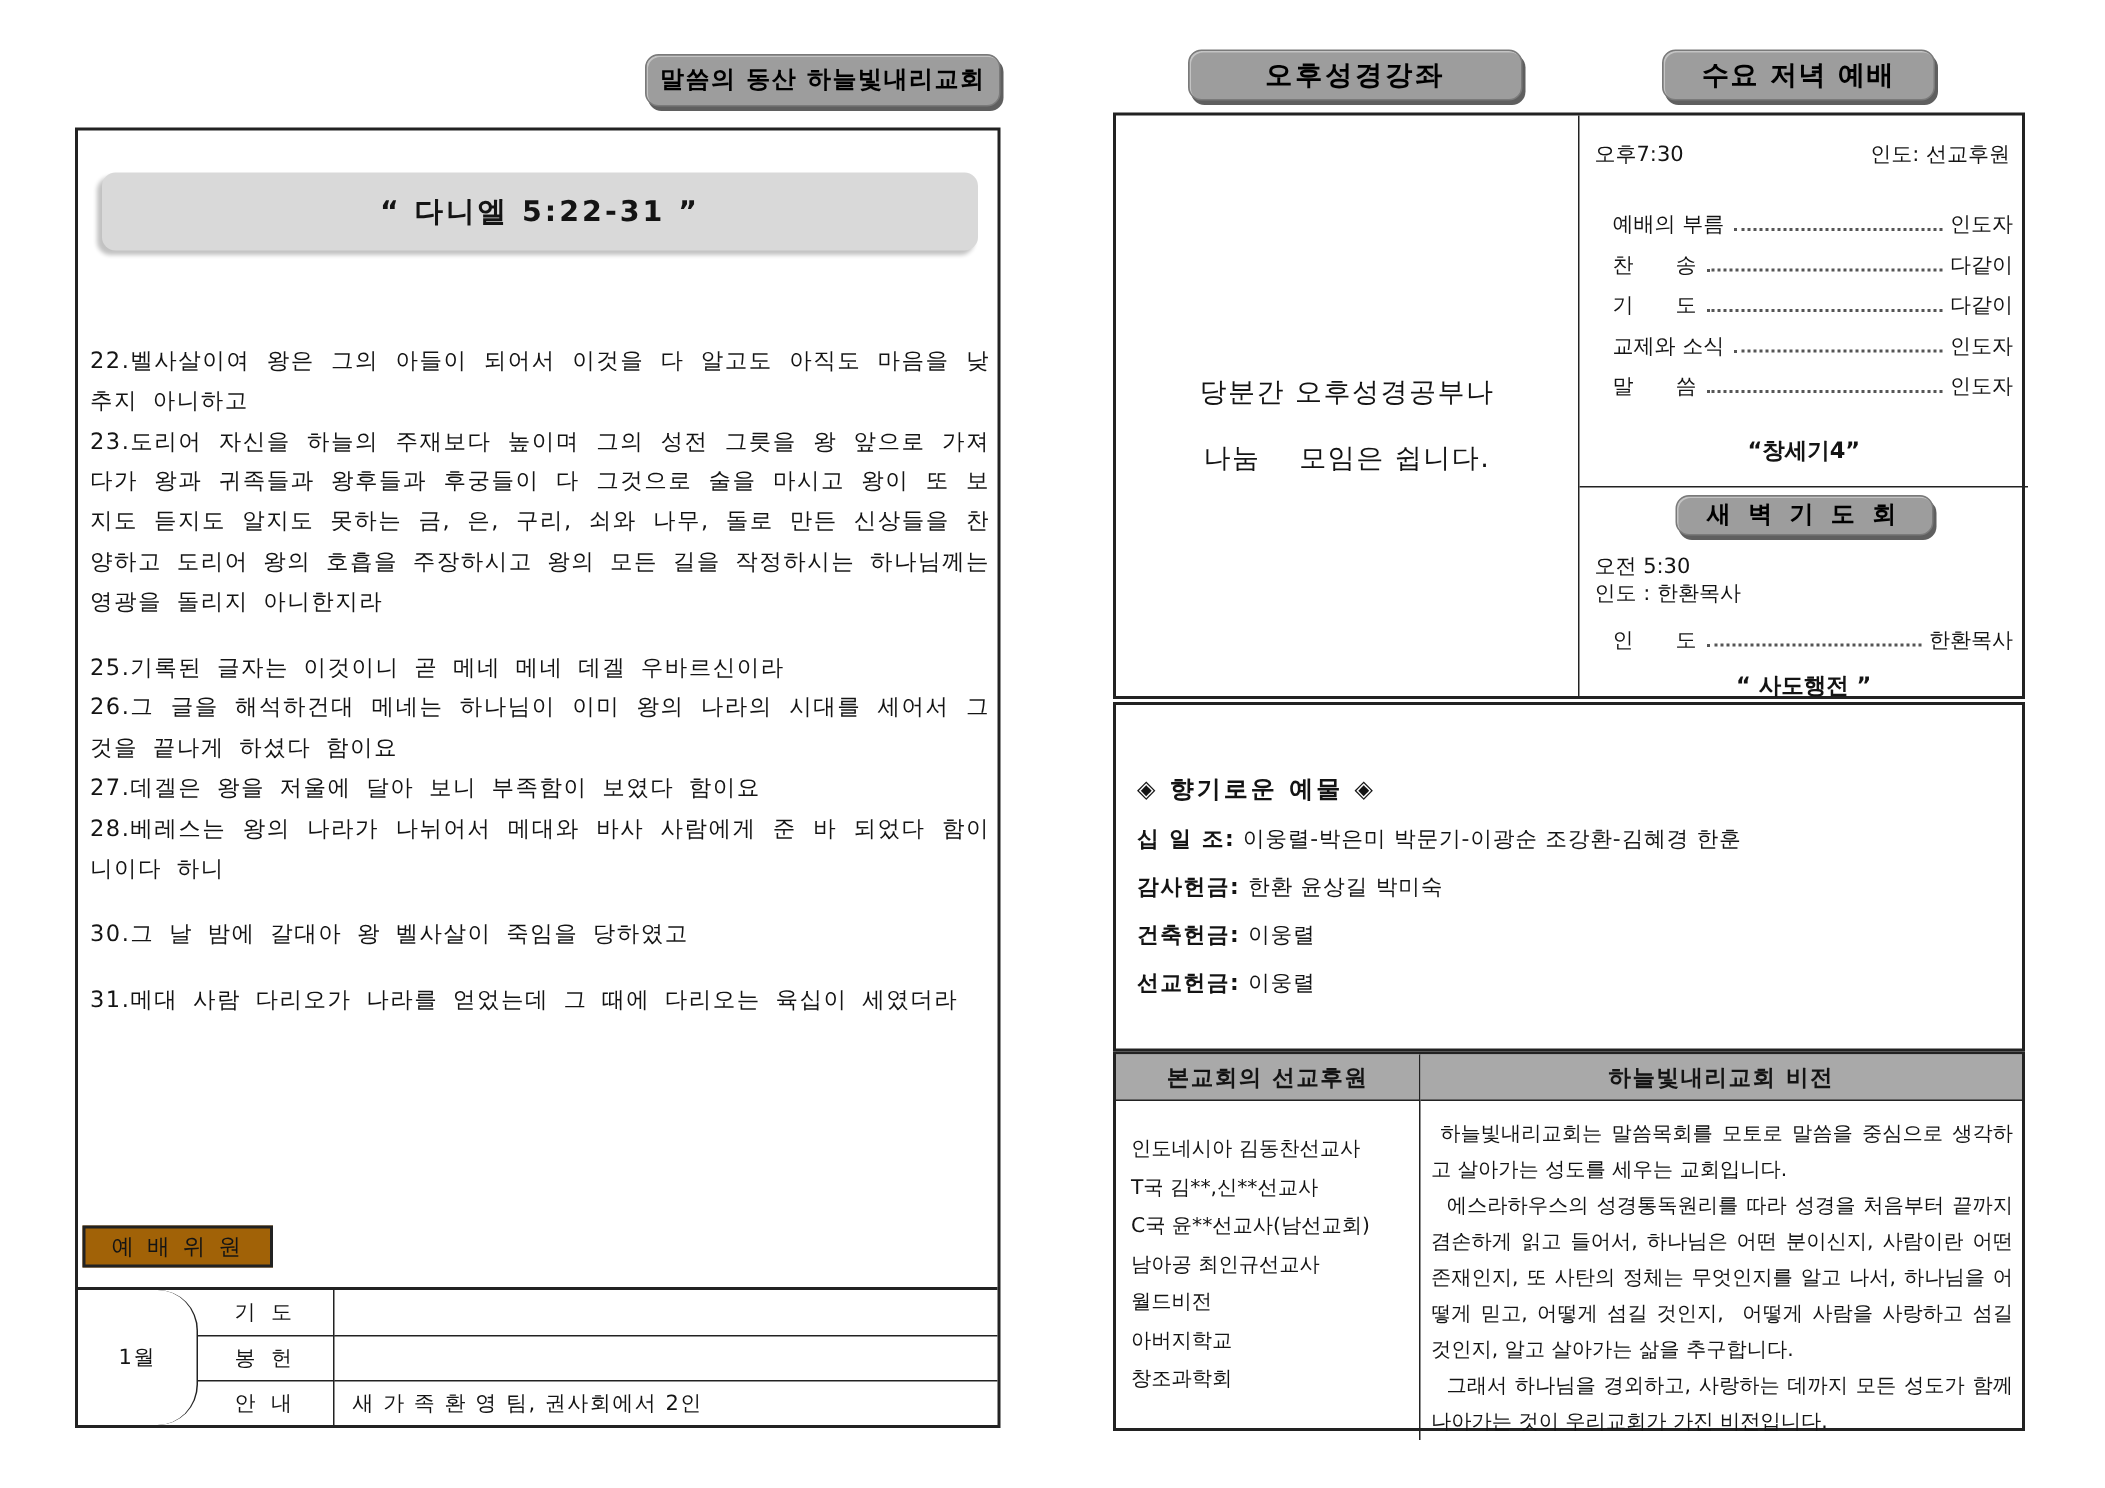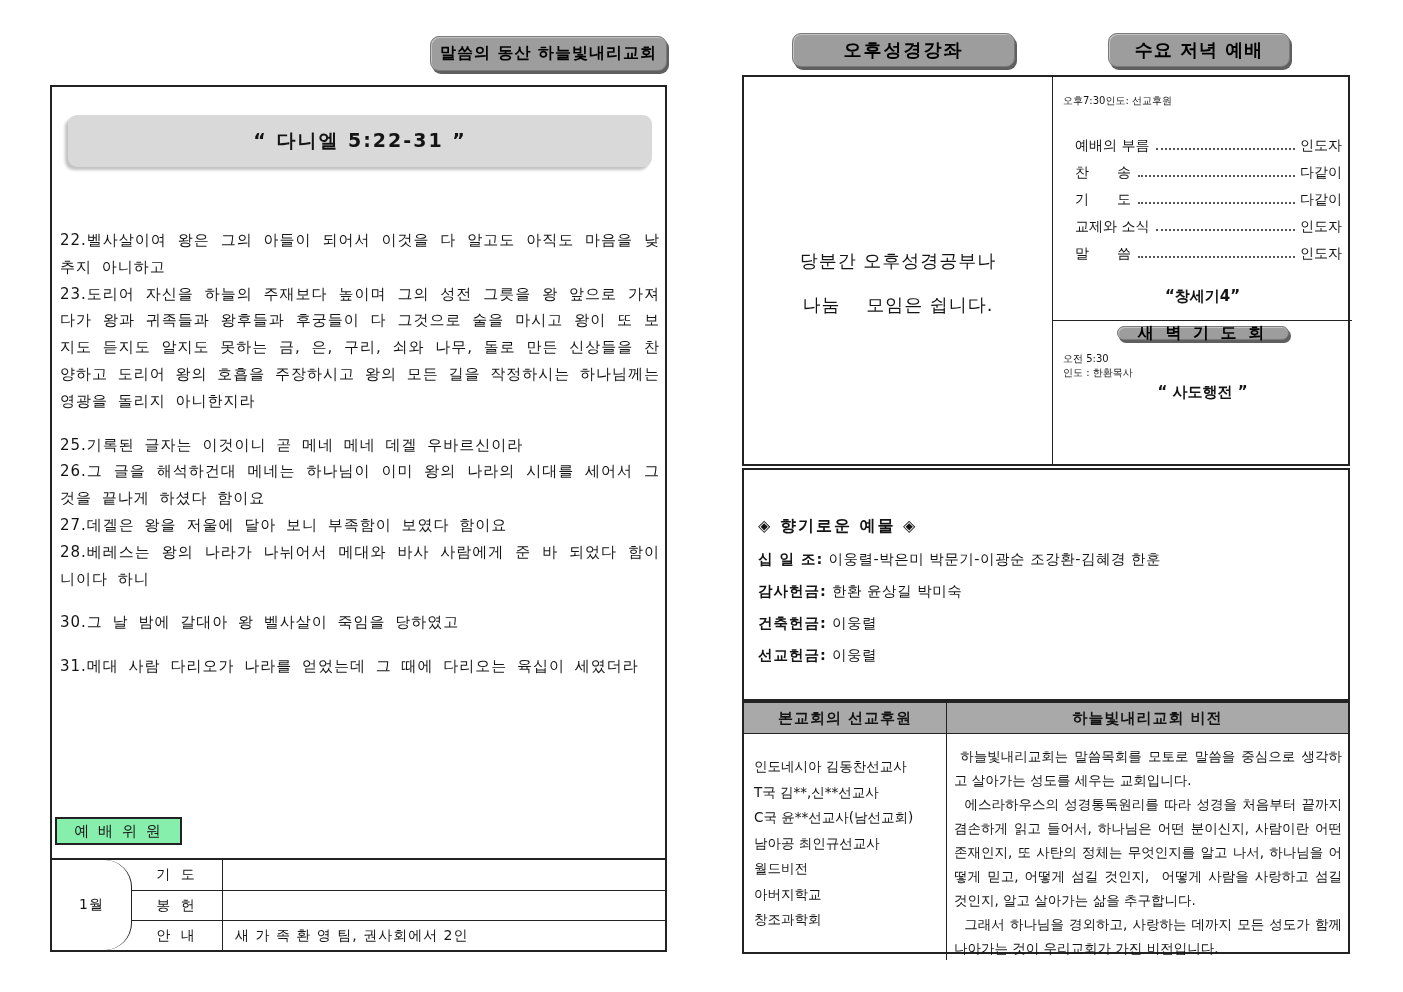--- a/index.html
+++ b/index.html
@@ -29,21 +29,21 @@
   #scripture {
     position:absolute; left:8px; top:140px; width:600px;
     font-size:15px; line-height:26.8px; letter-spacing:1px; word-spacing:4px;
     text-align:justify; word-break:break-all;
   }
   #scripture p { margin:0; }
   #scripture p.gap { margin-top:17px; }
 
   #committee-box {
     position:absolute; left:3px; top:730px; width:127px; height:28px;
-    border:2px solid #222; background:#86efac;
+    border:2px solid #222; background:#a16207;
     display:flex; align-items:center; justify-content:center;
     font-size:15px; letter-spacing:2px;
   }
 
   #duty-table {
     position:absolute; left:0; top:771px; width:613px; height:92px;
     border-top:2px solid #222;
     display:grid; grid-template-columns:80px 91px 1fr; grid-template-rows:repeat(3,1fr);
     font-size:14px;
   }
@@ -58,31 +58,31 @@
   #lecture-badge { left:792px; top:33px; width:223px; height:34px; font-size:18px; letter-spacing:2px; }
   #wed-badge     { left:1108px; top:33px; width:182px; height:34px; font-size:18px; letter-spacing:1px; }
 
   #top-box { position:absolute; left:742px; top:75px; width:608px; height:391px; border:2px solid #222; }
   #notice-cell { position:absolute; left:0; top:0; width:308px; height:100%; }
   .notice-line { text-align:center; font-size:18px; letter-spacing:1px; }
   #notice-l1 { margin-top:172px; }
   #notice-l2 { margin-top:20px; }
 
   #wed-cell { position:absolute; left:308px; top:0; width:300px; height:100%; border-left:1.5px solid #222; }
-  .svc-head { display:flex; padding:17px 12px 0 10px; font-size:10px; }
+  .svc-head { display:flex; justify-content:space-between; padding:17px 12px 0 10px; font-size:14px; }
   #order-list { margin:29px 10px 0 22px; }
   .order-item { display:flex; align-items:baseline; height:27px; font-size:14px; }
   .ol-label { white-space:pre; }
   .ol-leader { flex:1; border-bottom:2px dotted #555; margin:0 5px 5px 7px; min-width:20px; }
   .ol-who { white-space:pre; }
   .book-line { text-align:center; font-weight:bold; font-size:15px; }
   #wed-book { margin-top:15px; }
   #dawn-sep { border-top:1.5px solid #222; margin-top:14px; }
   #dawn-badge-row { display:flex; justify-content:center; margin-top:5px; }
-  #dawn-badge { position:static; width:172px; height:14px; font-size:16px; letter-spacing:3px; }
+  #dawn-badge { position:static; width:172px; height:27px; font-size:16px; letter-spacing:3px; }
   #dawn-head { padding-top:12px;flex-direction:column; }
   #dawn-item { margin:13px 10px 0 22px; }
   #dawn-book { margin-top:3px; }
 
   #middle-box { position:absolute; left:742px; top:468px; width:608px; height:233px; border:2px solid #222;
                 padding:46px 16px 0 14px; }
   #offering-title { font-weight:bold; font-size:16px; letter-spacing:2px; }
   .off-row { margin-top:13px; font-size:14.5px; letter-spacing:0.5px; }
   .off-label { font-weight:bold; letter-spacing:1px; }
 
@@ -179,20 +179,25 @@
 
     <div id="dawn-badge-row">
       <div class="badge" id="dawn-badge">새 벽 기 도 회</div>
     </div>
 
     <div class="svc-head" id="dawn-head">
       <span>오전 5:30</span>
       <span>인도 : 한환목사</span>
     </div>
 
+    <div class="order-item" id="dawn-item">
+      <span class="ol-label">인　　도</span>
+      <span class="ol-leader"></span>
+      <span class="ol-who">한환목사</span>
+    </div>
 
     <div class="book-line" id="dawn-book">“ 사도행전 ”</div>
   </div>
 </div>
 
 <div id="middle-box">
   <div id="offering-title">◈ 향기로운 예물 ◈</div>
   <div class="off-row">
     <span class="off-label">십 일 조:</span><span> 이웅렬-박은미 박문기-이광순 조강환-김혜경 한훈</span>
   </div>

